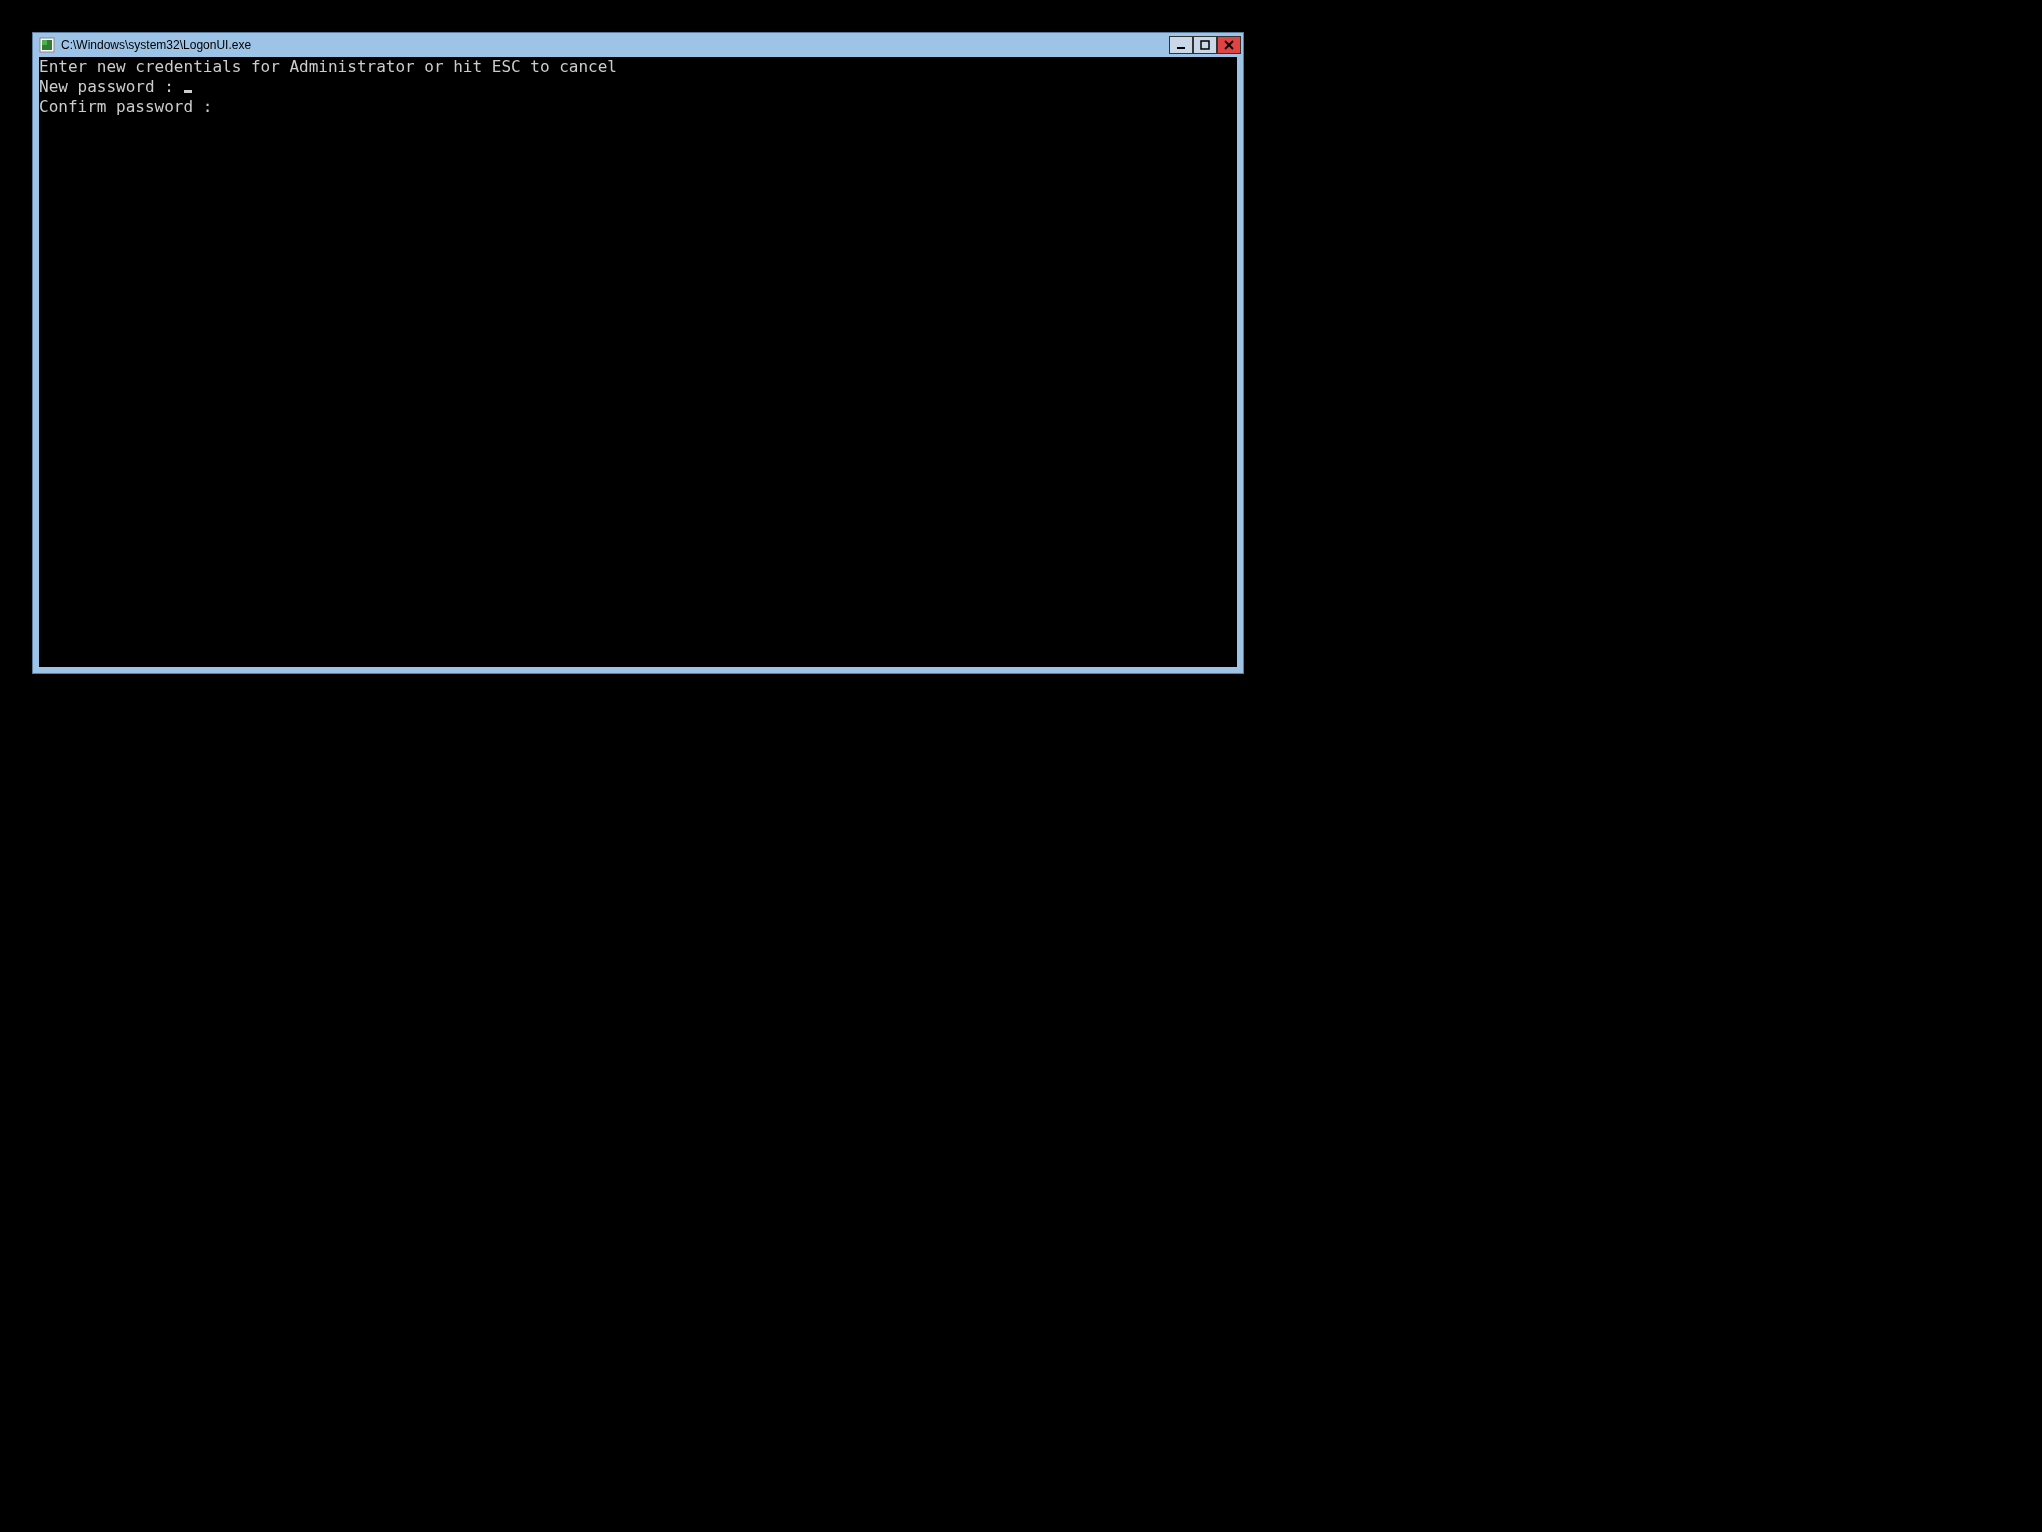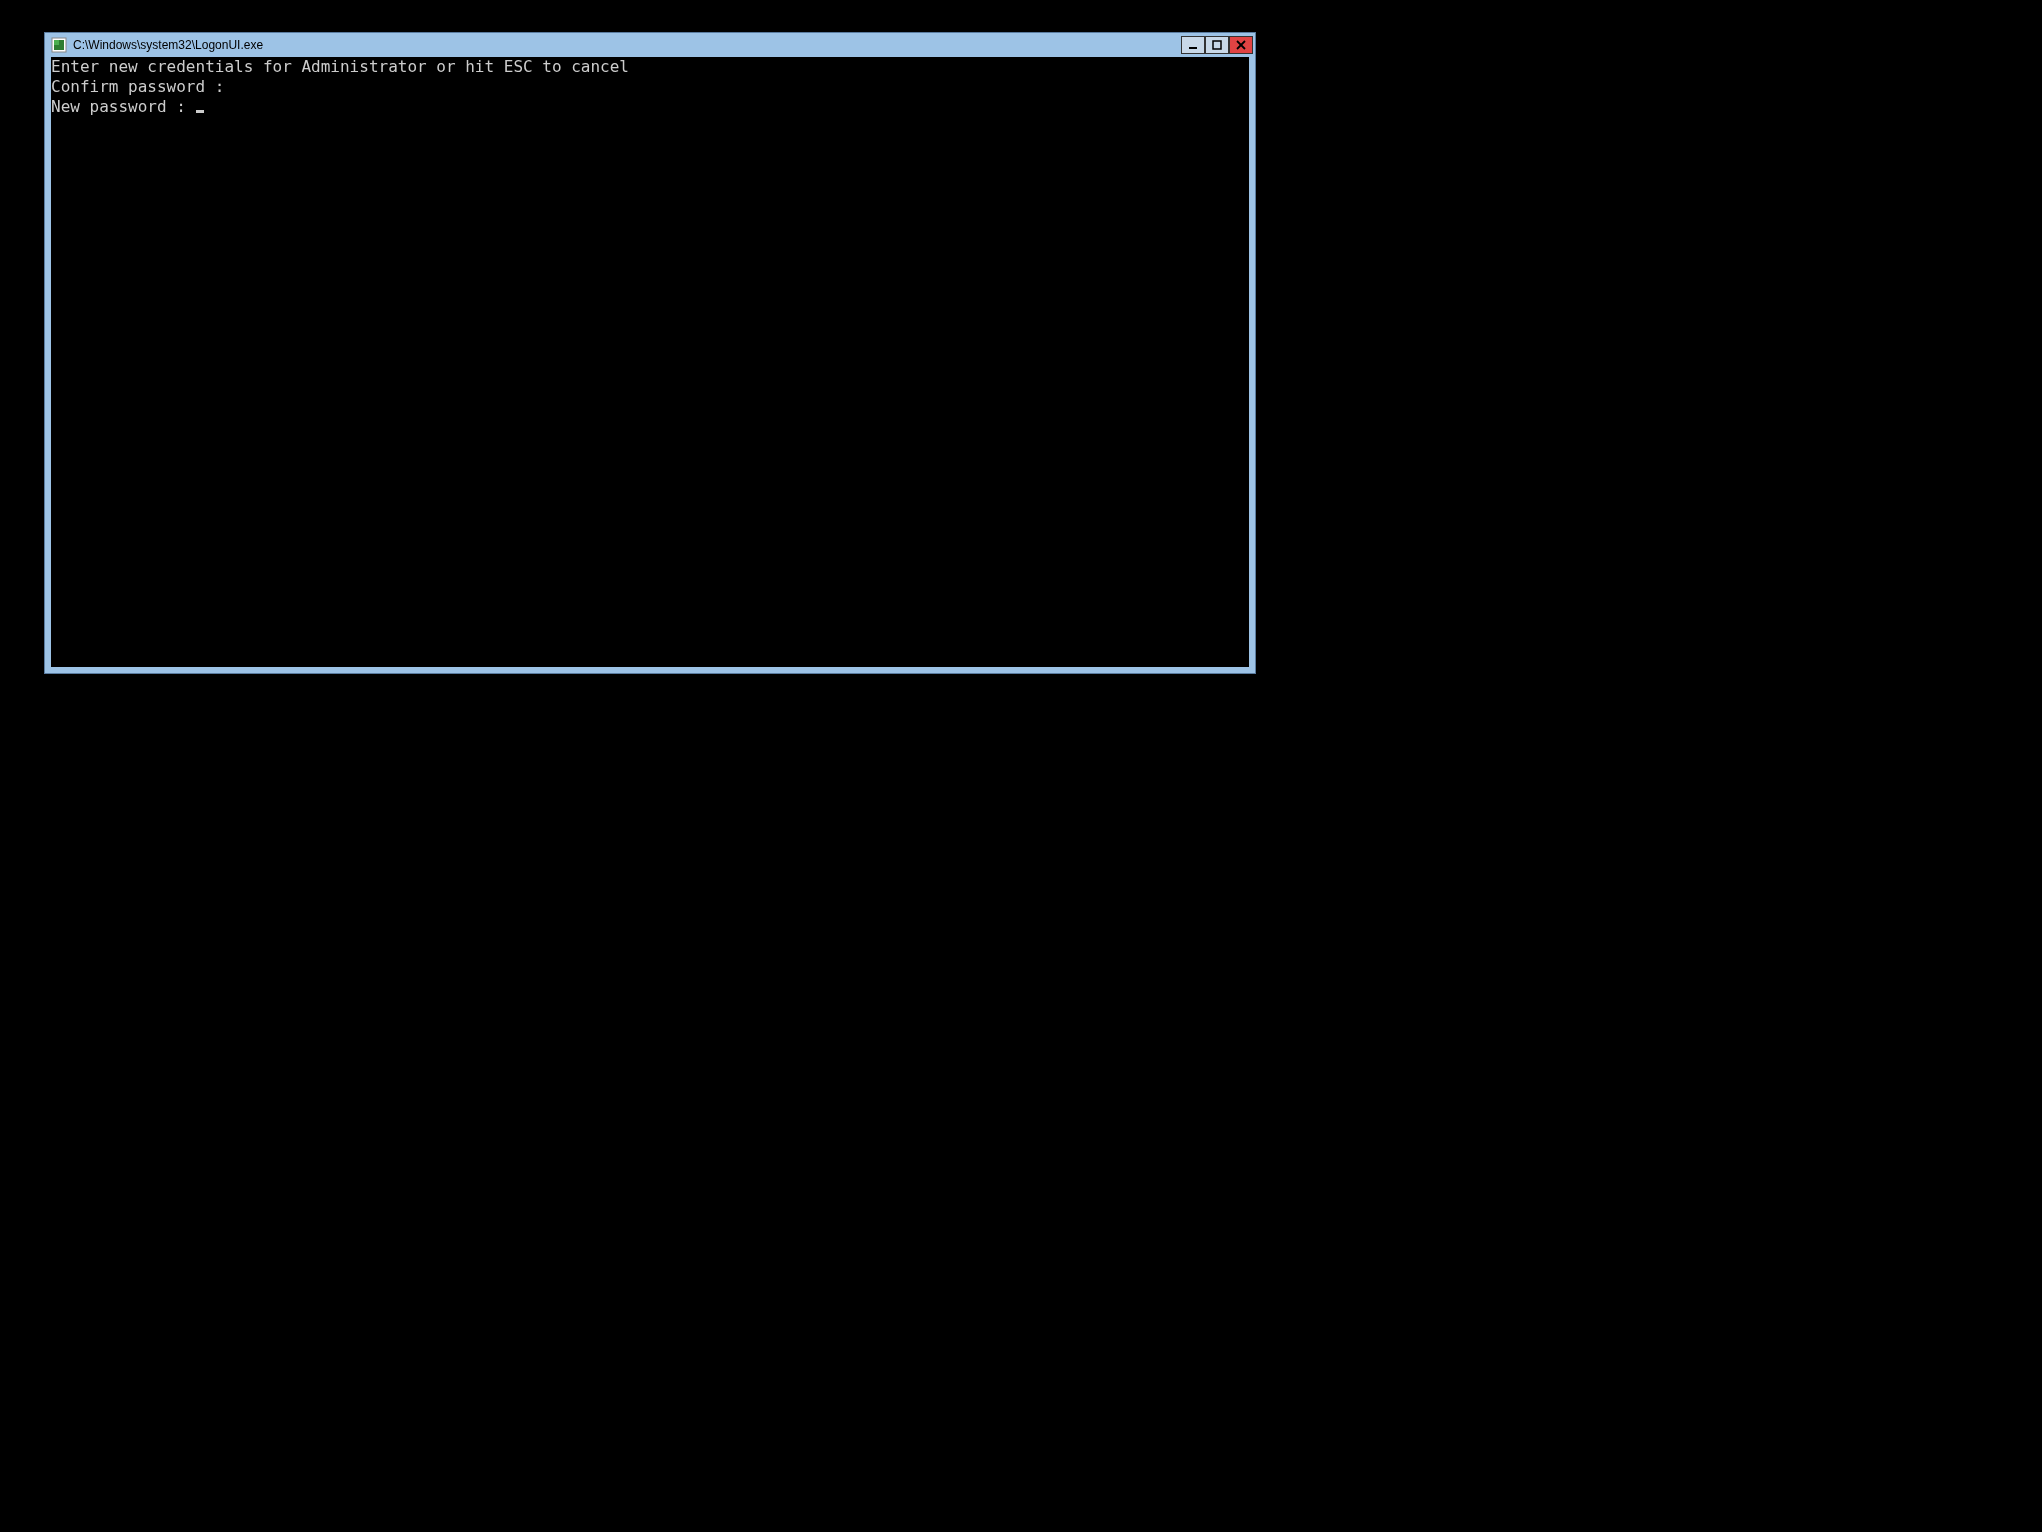--- a/index.html
+++ b/index.html
@@ -9,21 +9,21 @@
     }
     body {
       background: #000;
       width: 1270px;
       height: 953px;
       overflow: hidden;
       font-family: "Segoe UI", Tahoma, sans-serif;
     }
     .window {
       position: absolute;
-      left: 44px;
+      left: 32px;
       top: 32px;
       width: 1212px;
       height: 642px;
       background: #9dc3e6;
       border: 1px solid #5a7ca0;
       box-shadow: 0 0 8px rgba(0,0,0,0.4);
     }
     .titlebar {
       height: 24px;
       display: flex;
@@ -120,16 +120,16 @@
       <div class="ctrl-btn close">
         <svg width="10" height="10" viewBox="0 0 10 10">
           <line x1="1" y1="1" x2="9" y2="9" stroke="#000" stroke-width="1.8"></line>
           <line x1="9" y1="1" x2="1" y2="9" stroke="#000" stroke-width="1.8"></line>
         </svg>
       </div>
     </div>
   </div>
   <div class="client-area">
     <div class="console-line">Enter new credentials for Administrator or hit ESC to cancel</div>
+    <div class="console-line"><span>New password : </span><span class="cursor-block"></span></div>
     <div class="console-line">Confirm password : </div>
-    <div class="console-line"><span>New password : </span><span class="cursor-block"></span></div>
   </div>
 </div>
 
 </body></html>

